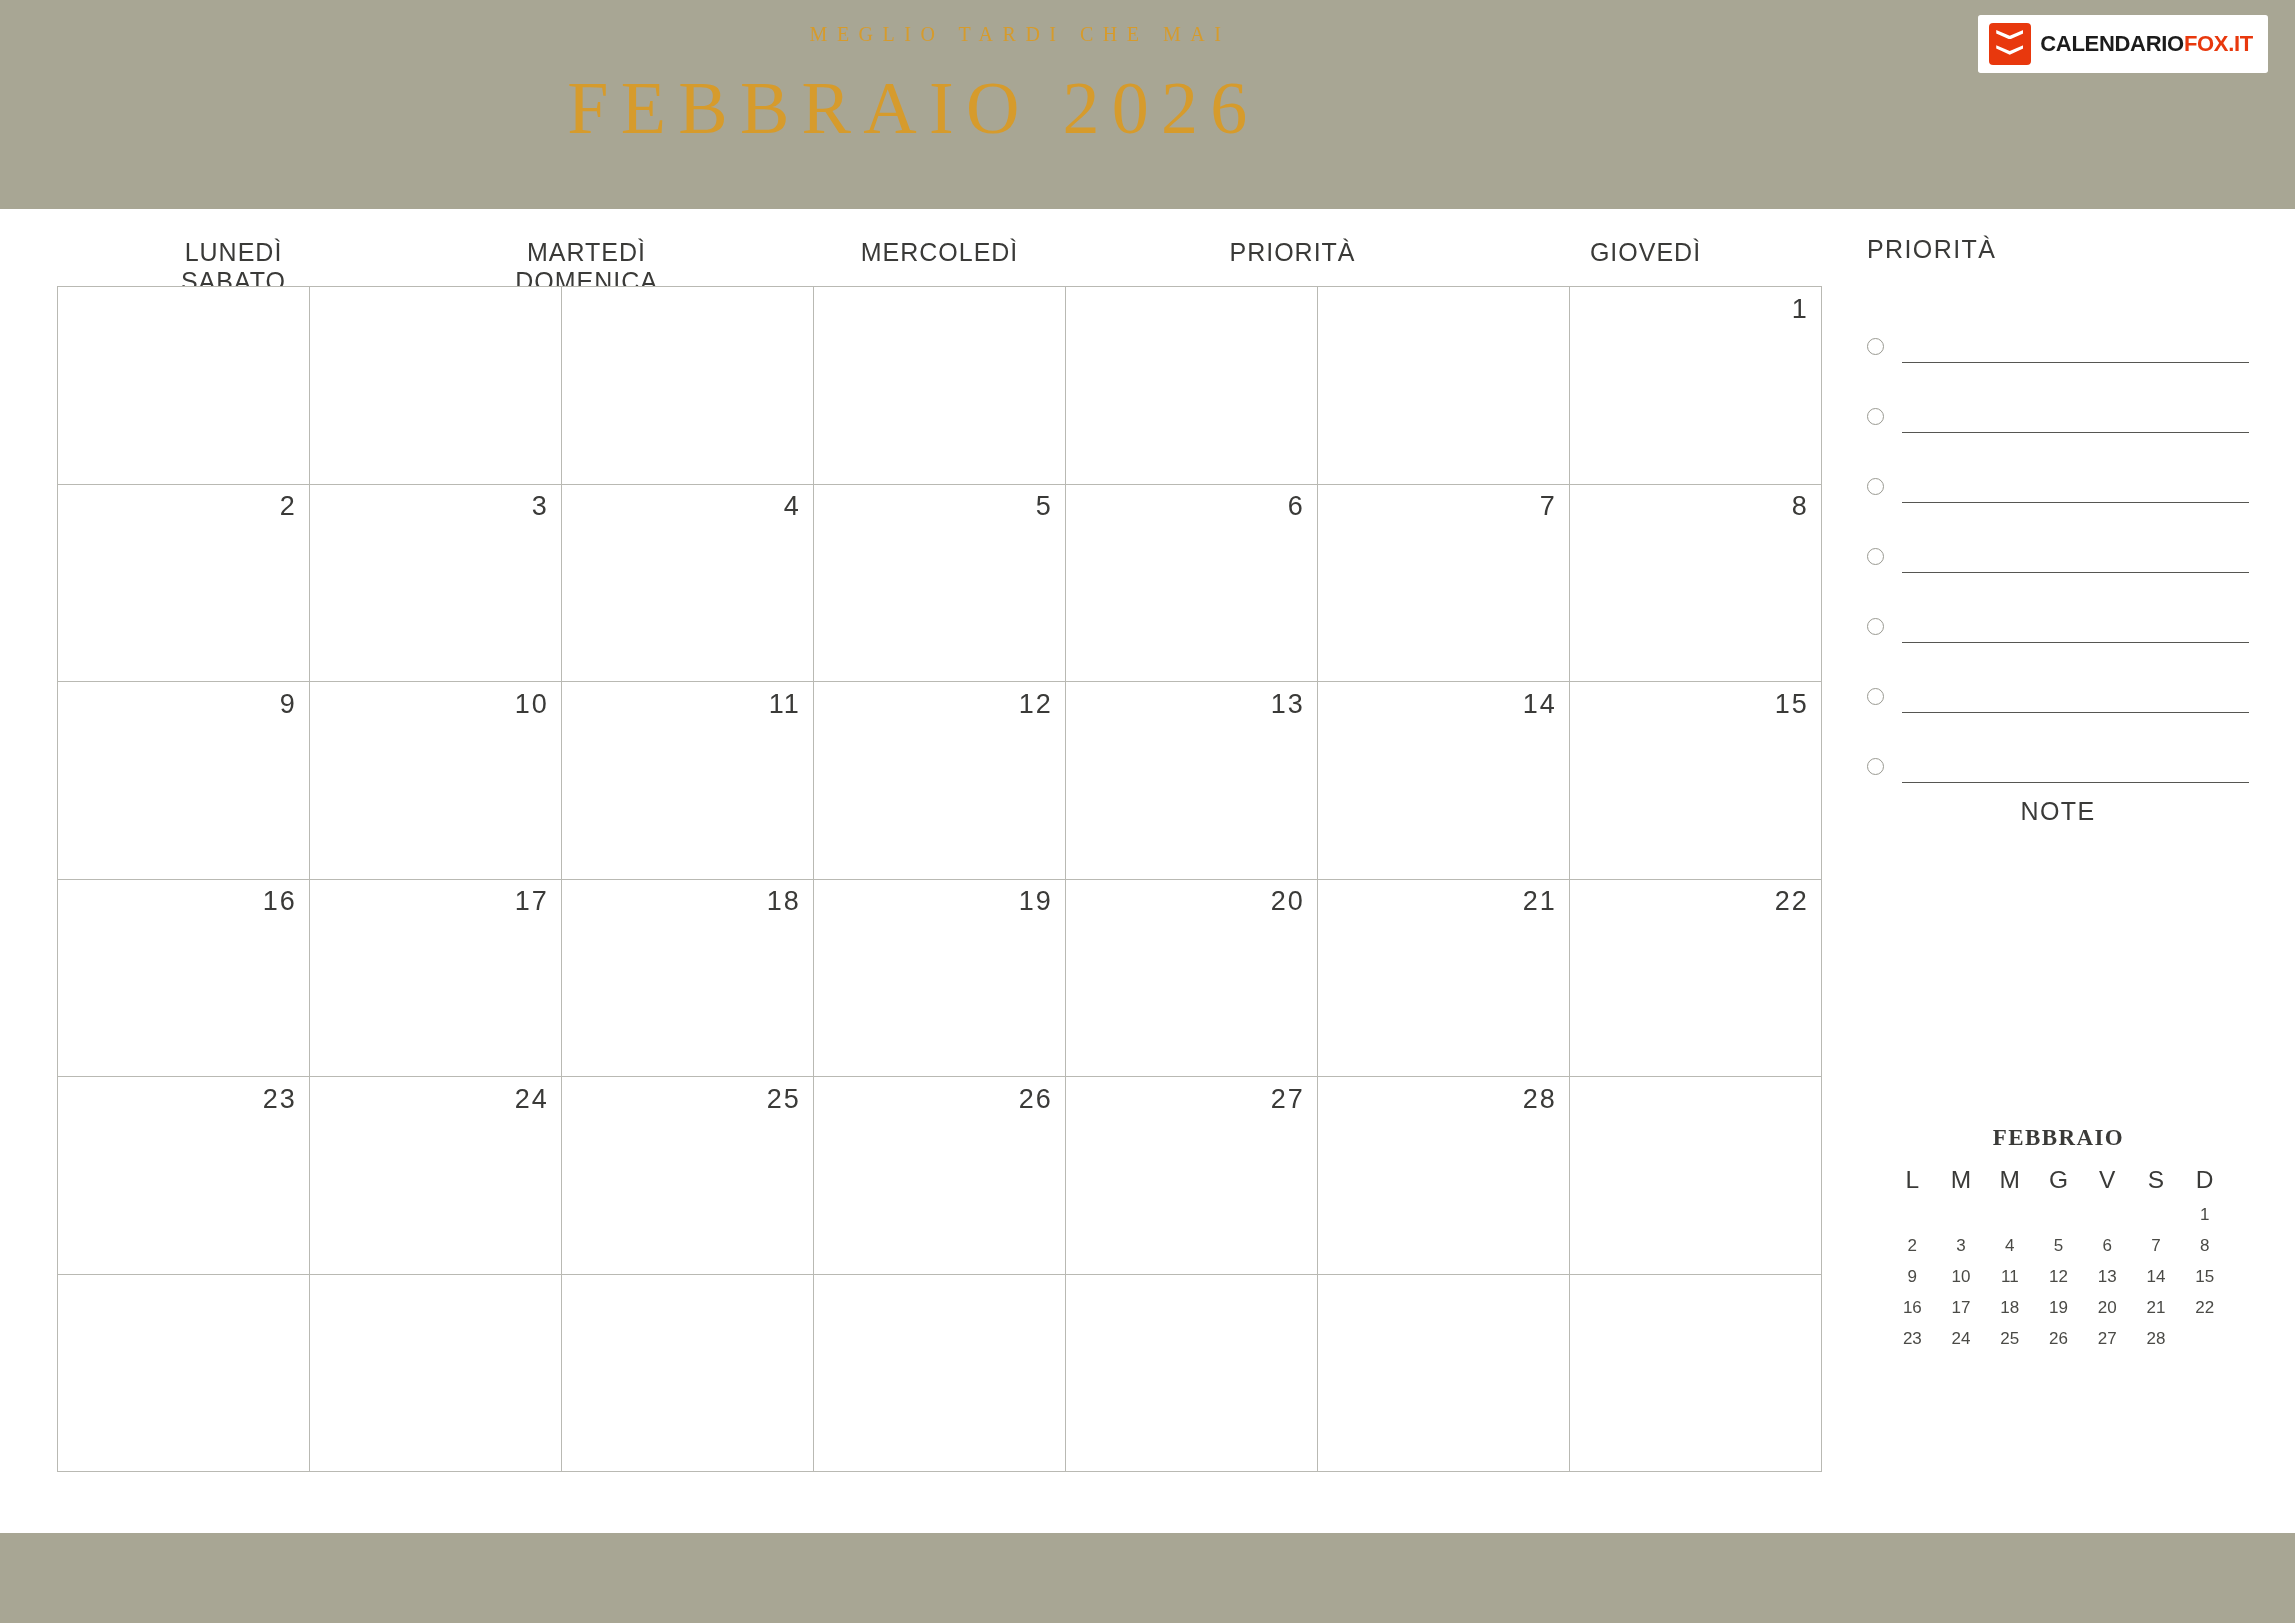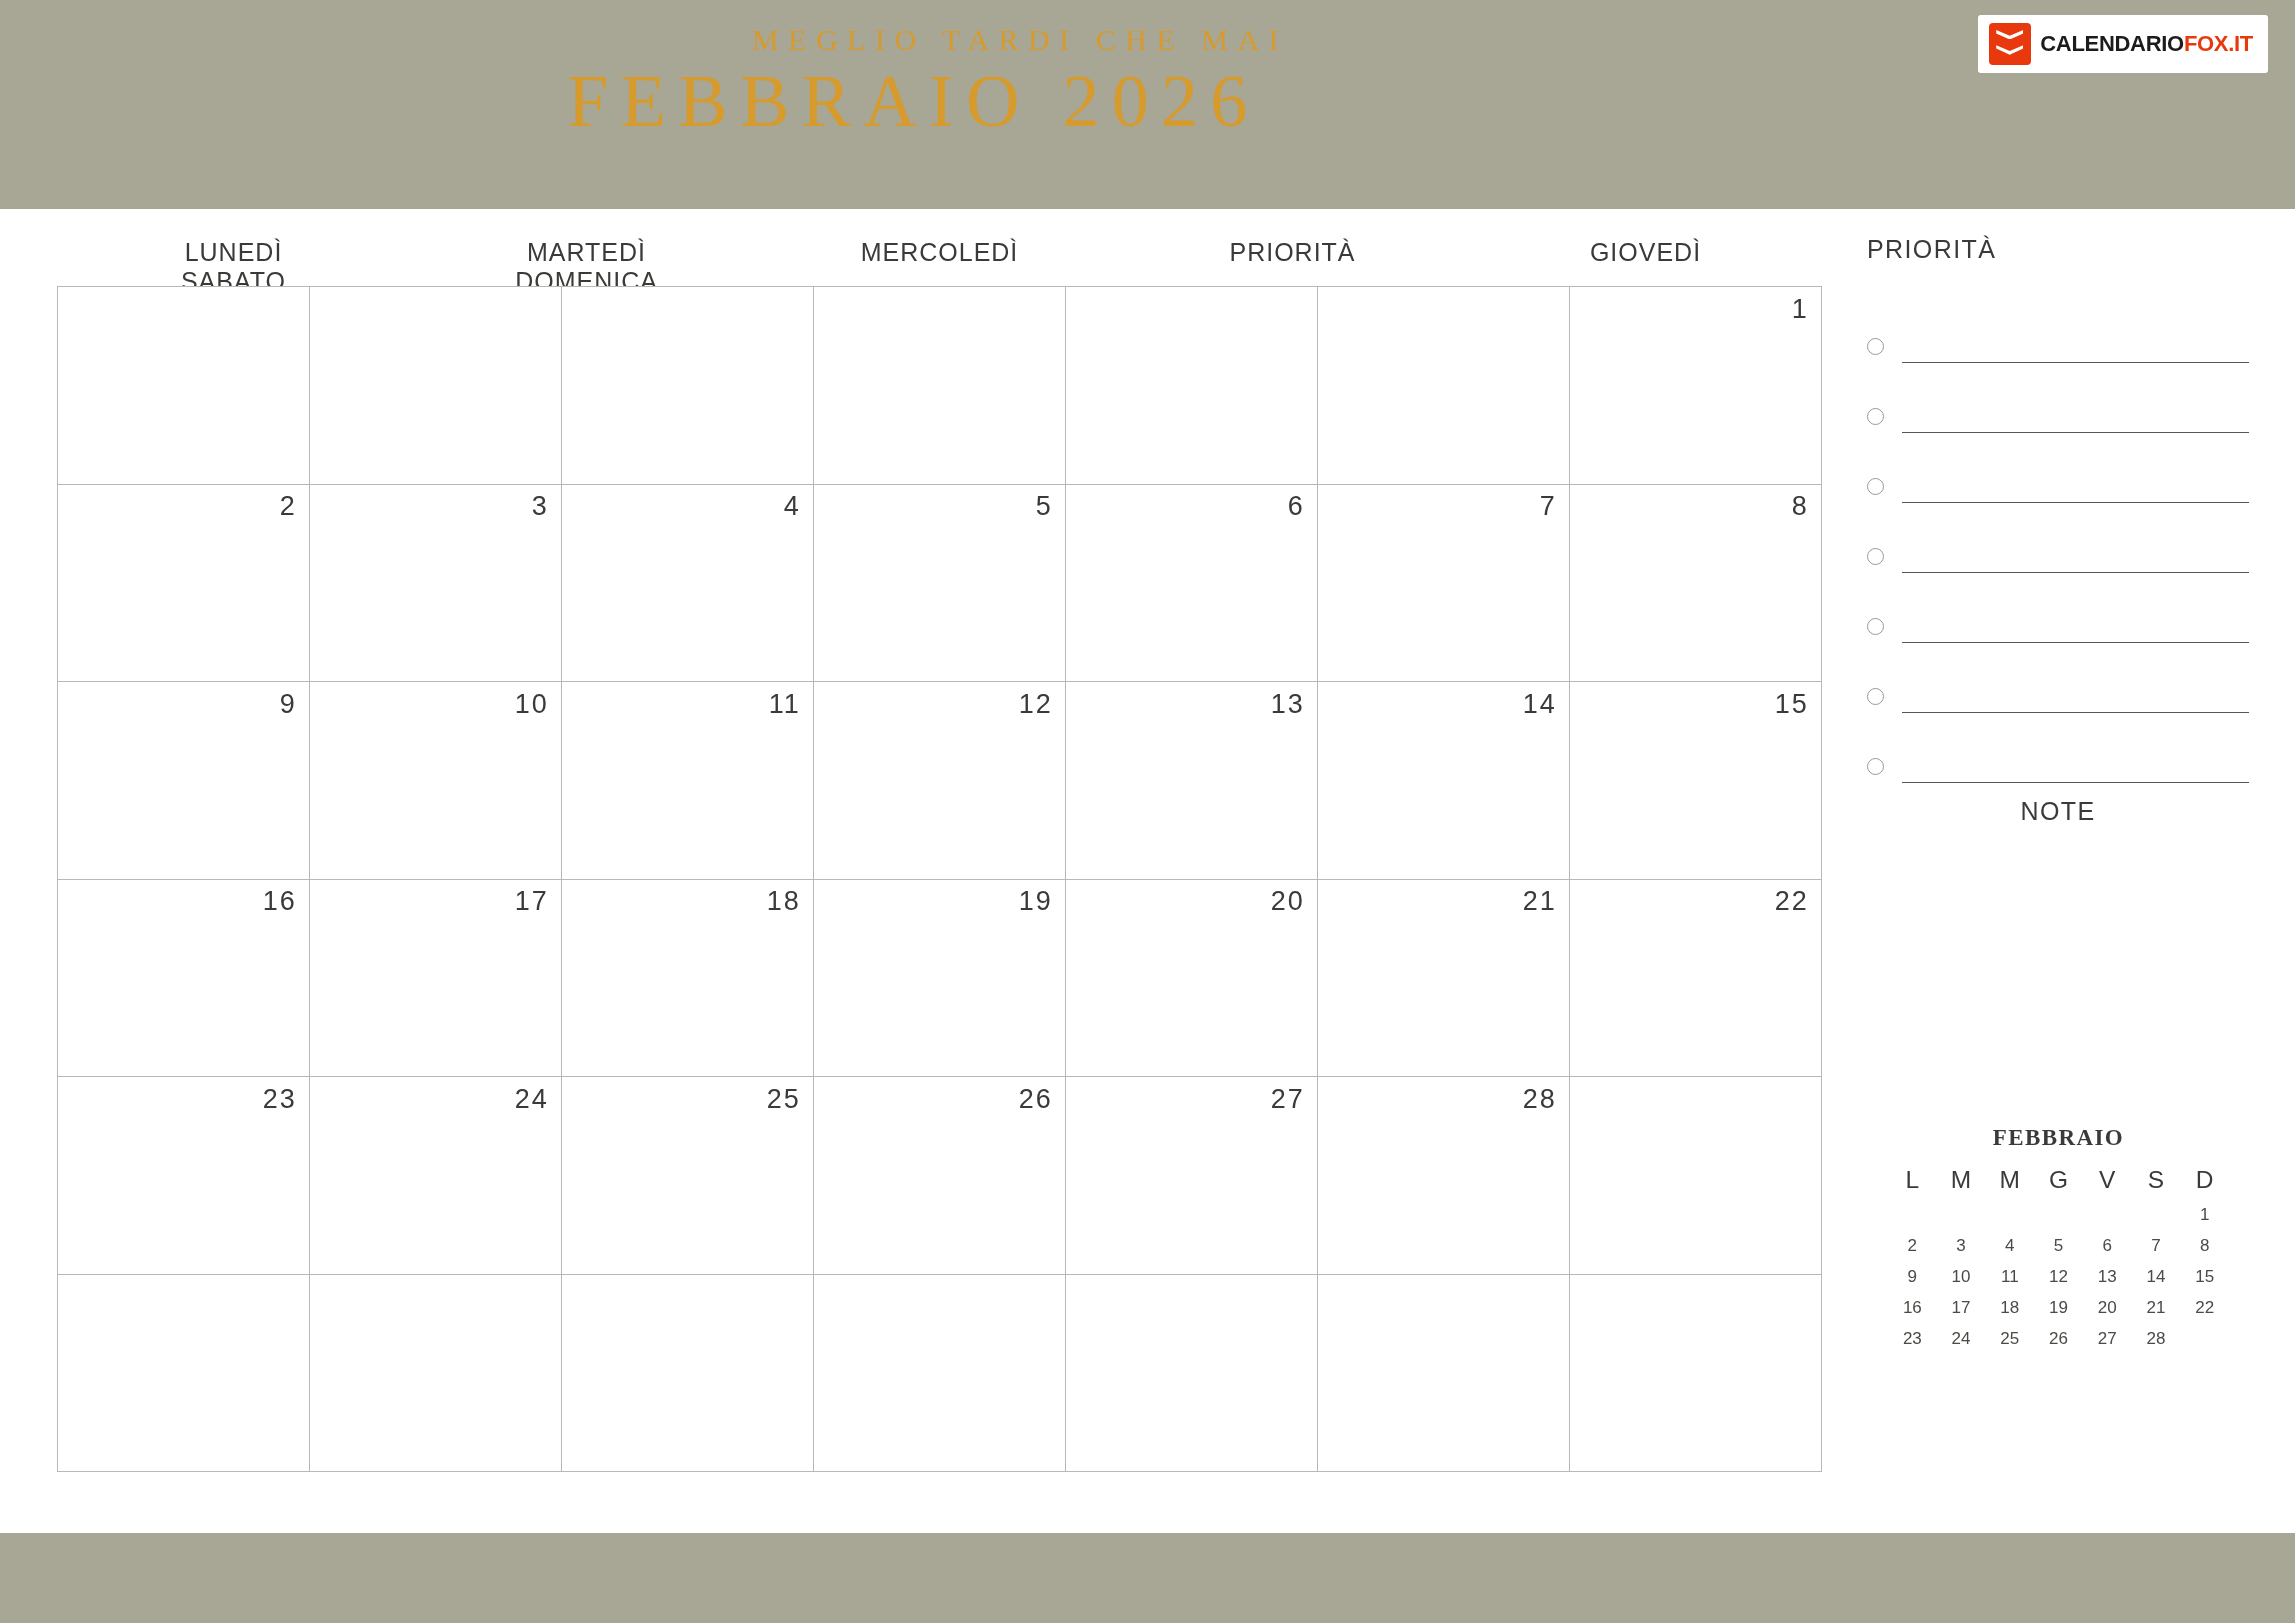--- a/index.html
+++ b/index.html
@@ -21,21 +21,21 @@
     position: absolute;
     left: 0;
     top: 0;
     width: 2295px;
     height: 209px;
     background: #a8a694;
   }
   .month-title {
     position: absolute;
     left: 0;
-    top: 59px;
+    top: 66px;
     width: 1827px;
     text-align: center;
     font-family: "Liberation Serif", serif;
     font-size: 74px;
     letter-spacing: 12.3px;
     color: #d69b2c;
     font-weight: 400;
     white-space: nowrap;
   }
 
@@ -210,21 +210,21 @@
     height: 90px;
     background: #a8a694;
   }
   .footer-text {
     position: absolute;
     left: 0;
     top: 23px;
     width: 2040px;
     text-align: center;
     font-family: "Liberation Serif", serif;
-    font-size: 30px;
+    font-size: 20px;
     letter-spacing: 9.5px;
     color: #d69b2c;
     white-space: nowrap;
   }
 </style>
 </head>
 <body>
 
 <div class="header-band"></div>
 <div class="month-title">FEBBRAIO 2026</div>

